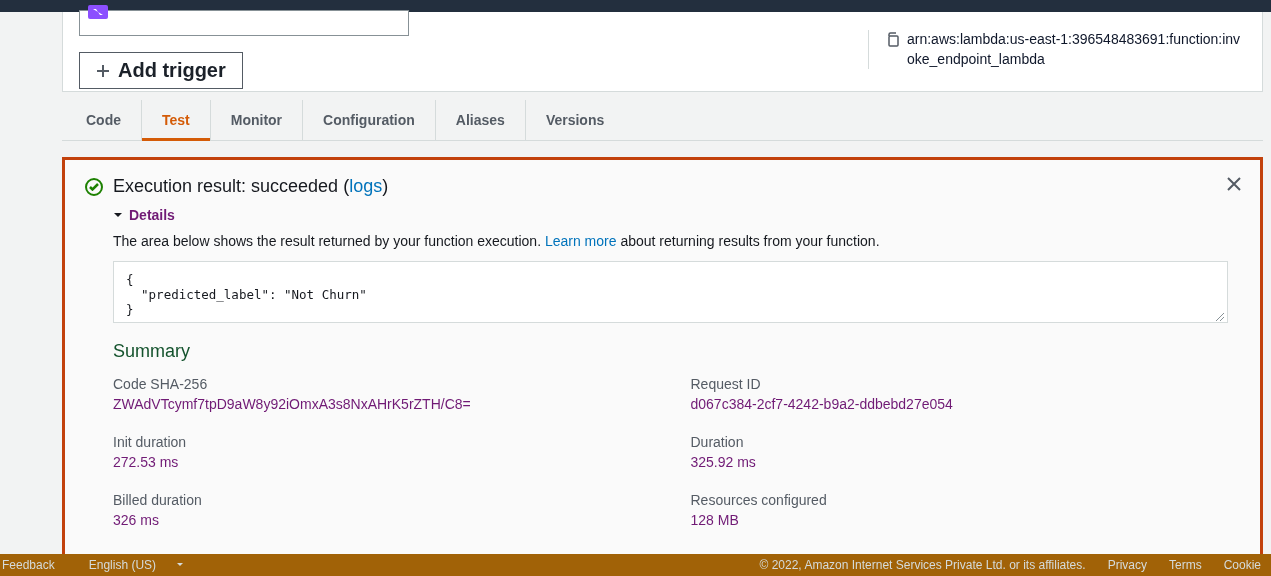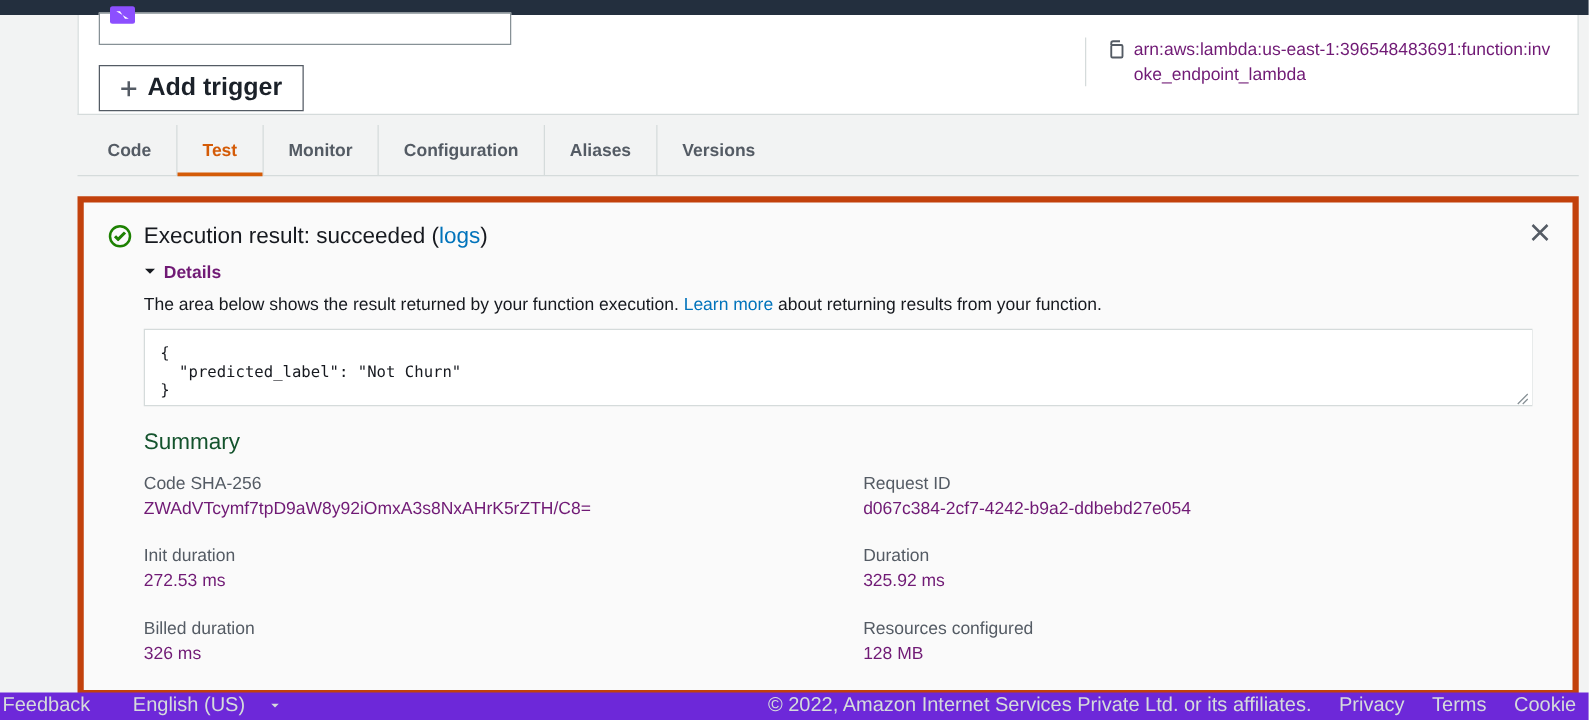--- a/index.html
+++ b/index.html
@@ -68,21 +68,21 @@
     align-items: center;
     gap: 8px;
   }
   .add-trigger-btn svg { width: 14px; height: 14px; stroke: #545b64; stroke-width: 2; fill: none; }
   .arn-box {
     position: absolute;
     right: 16px;
     top: 18px;
     width: 378px;
     font-size: 14px;
-    color: #701a75;
+    color: #0f172a;
     border-left: 1px solid #d5dbdb;
     padding-left: 16px;
     display: flex;
     align-items: flex-start;
     gap: 6px;
     line-height: 1.4;
   }
   .arn-box svg { flex: 0 0 16px; width: 16px; height: 16px; stroke: #545b64; stroke-width: 1.5; fill: none; margin-top: 2px; }
   .arn-text { word-break: break-all; }
 
@@ -107,21 +107,21 @@
     content: "";
     position: absolute;
     left: 0; right: 0; bottom: -1px;
     height: 3px;
     background: #d45b07;
   }
   .tab:last-child { border-right: none; }
 
   .result-panel {
     margin: 16px 0 0 46px;
-    border: 5px solid #c2410c;
+    border: 3px solid #c2410c;
     background: #fafafa;
     padding: 16px 20px 20px 20px;
     position: relative;
     height: 400px;
     overflow: hidden;
   }
   .result-header {
     display: flex;
     align-items: center;
     gap: 10px;
@@ -215,23 +215,23 @@
     font-size: 14px;
     color: #701a75;
   }
 
   .footer {
     position: absolute;
     bottom: 0;
     left: 0;
     right: 0;
     height: 22px;
-    background: #6d28d9;
+    background: #a16207;
     color: #d5dbdb;
-    font-size: 16px;
+    font-size: 12px;
     display: flex;
     padding: 0 10px 0 0;
   }
   .footer-left { display: flex; gap: 18px; align-items: center; padding-left: 2px;}
   .footer-left span { cursor: pointer; }
   .lang { display: inline-flex; align-items: center; gap: 20px; margin-left: 16px; }
   .lang svg { width: 8px; height: 8px; fill: #d5dbdb; }
   .footer-right { margin-left: auto; display: flex; gap: 22px; align-items: center; }
   .footer-right span { cursor: pointer; }
 </style>

